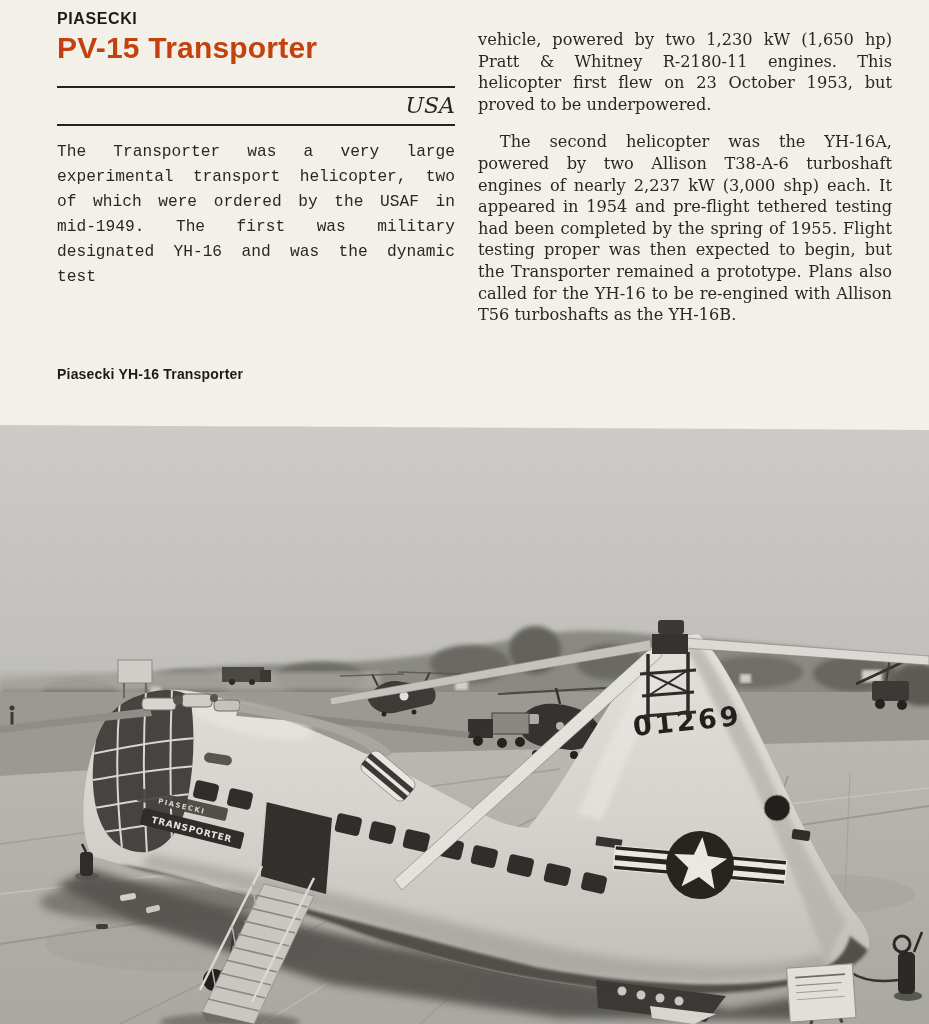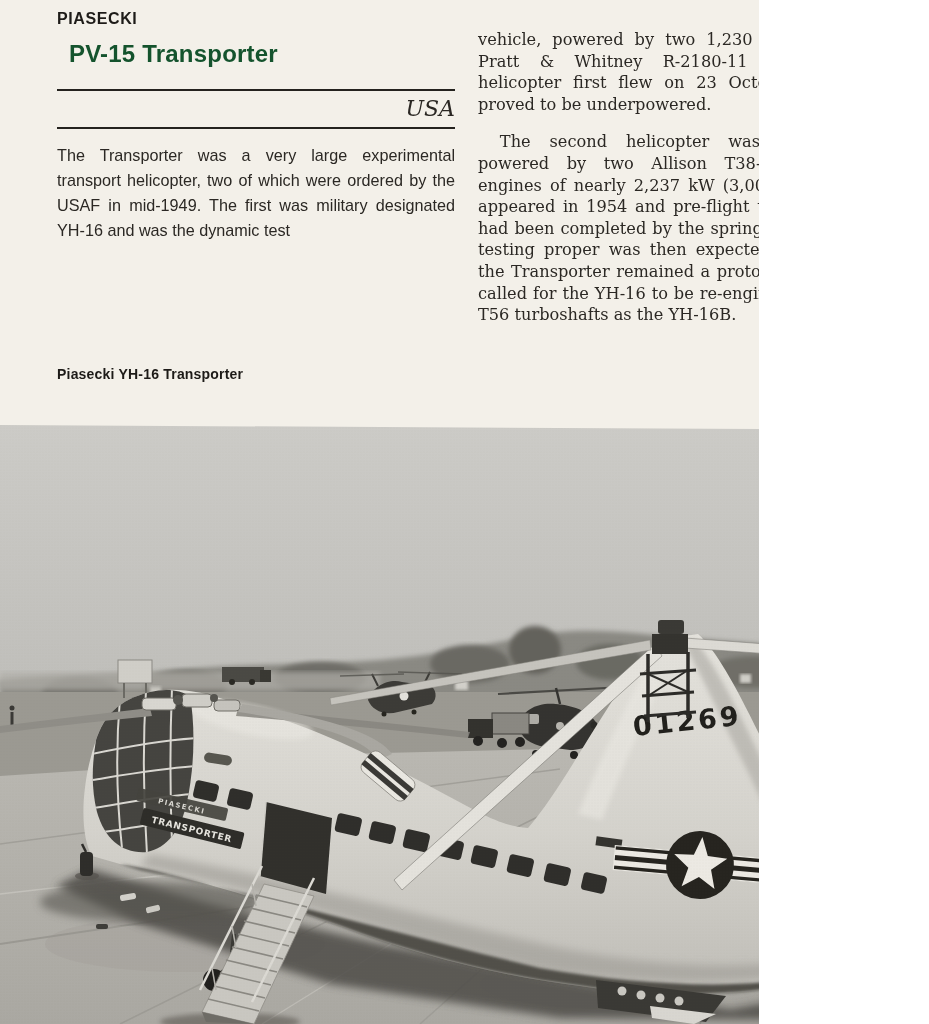--- a/index.html
+++ b/index.html
@@ -1,35 +1,35 @@
 <!DOCTYPE html>
 <html><head>
 <meta charset="utf-8">
 <style>
   html,body{margin:0;padding:0;}
   .page{
     position:relative;
-    width:759px;height:1024px;
+    width:929px;height:1024px;
     background:#f3f0e9;
     overflow:hidden;
     font-family:"Liberation Sans",sans-serif;
     color:#221f1b;
   }
   
   .col-left{position:absolute;left:57px;top:10px;width:398px;}
   .brand{font-size:16px;font-weight:bold;letter-spacing:.6px;margin:0 0 3px 0;color:#1d1b18;}
-  .title{font-size:24px;font-weight:bold;letter-spacing:.2px;margin:12px;color:#14532d;}
+  .title{font-size:30px;font-weight:bold;letter-spacing:.2px;margin:0;color:#c2410c;}
   .rule{height:2px;background:#24221e;margin:0;}
   .rule-top{margin-top:21px;}
   .country{
     font-family:"DejaVu Serif",serif;font-style:italic;
     font-size:22px;color:#2a2723;padding:5px 0 6px 2px;text-align:right;
   }
   .body-copy{
-    font-family:Liberation Sans, sans-serif;font-size:16.2px;line-height:25px;
+    font-family:Liberation Mono, monospace;font-size:16.2px;line-height:25px;
     text-align:justify;color:#2b2824;margin:14px 0 0 0;
   }
   .caption{position:absolute;left:57px;top:366px;font-size:14px;font-weight:bold;color:#1d1b18;letter-spacing:.2px;}
   
   .col-right{position:absolute;left:462px;top:13px;width:446px;}
   .col-right p{
     font-family:"DejaVu Serif",serif;font-size:16.2px;line-height:21.6px;
     text-align:justify;color:#2b2824;margin:16px;
   }
   .col-right p.indent{text-indent:1.35em;}

